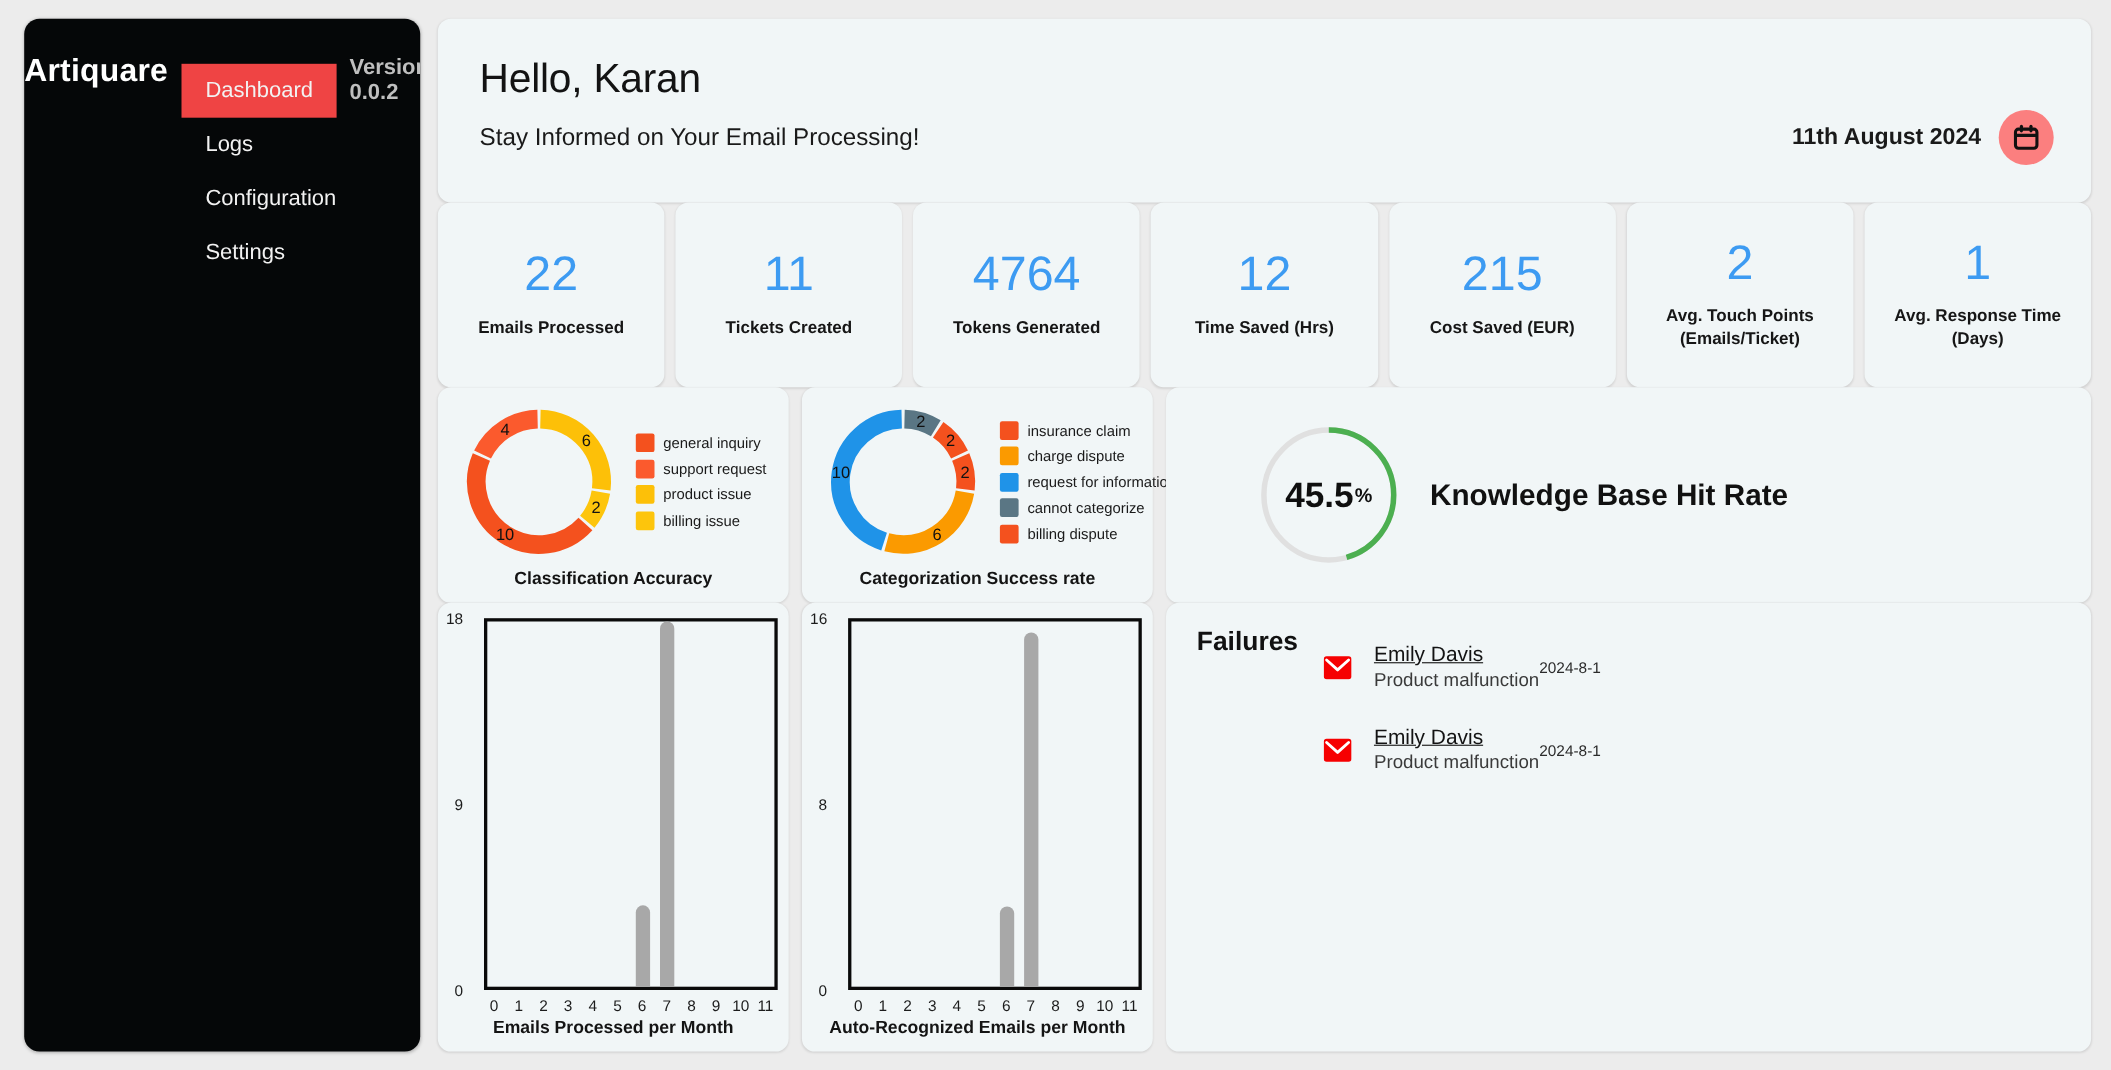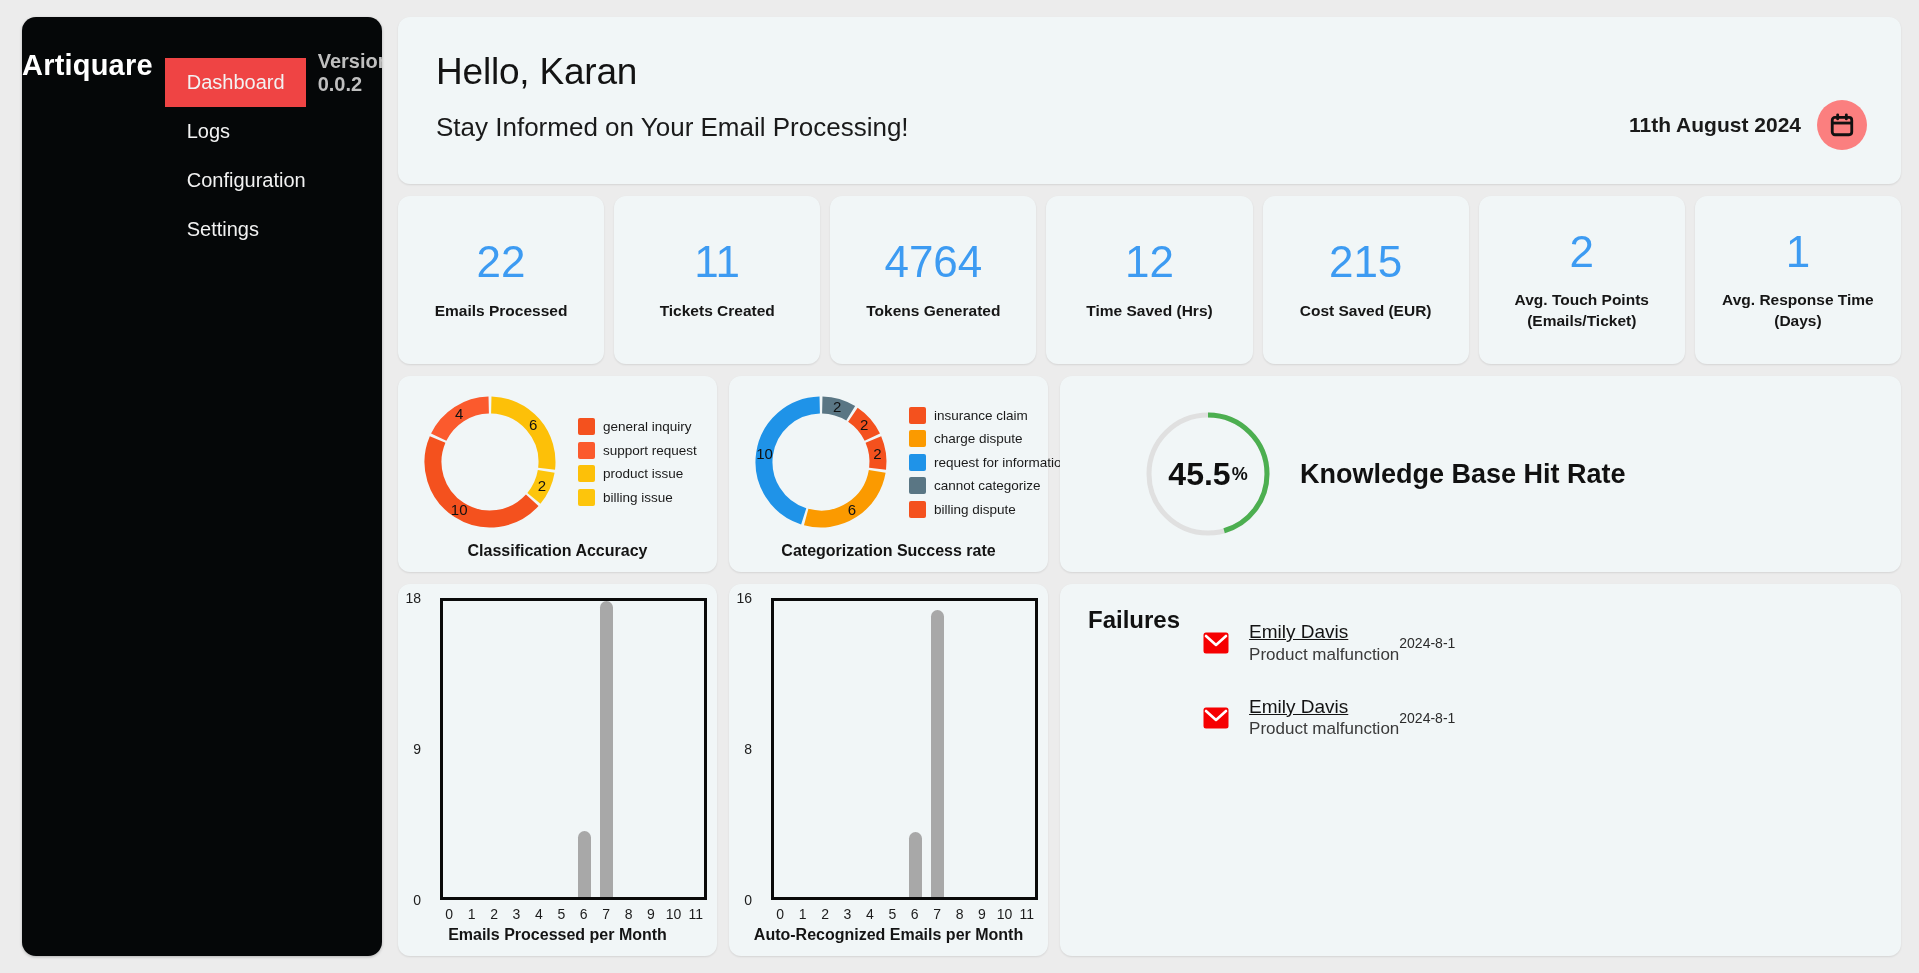--- a/index.html
+++ b/index.html
@@ -33,31 +33,31 @@
   }
   .nav-item.active { background: #ef4444; margin-top: 33px; }
   .sidebar-spacer { flex: 1 1 auto; }
   .version-div { height: 1px; background: #3a3c3d; margin: 0 6px 0 6px; }
   .version {
     height: 112px; display: flex; align-items: center; justify-content: center;
     color: #bfbfbf; font-size: 20px; font-weight: bold;
   }
 
   
-  .main { flex: 1 1 auto; display: flex; flex-direction: column; gap: 12px; min-width: 0; }
+  .main { flex: 1 1 auto; display: flex; flex-direction: column; gap: 0; min-width: 0; }
   .card {
     background: #f1f6f7;
     border-radius: 12px;
     box-shadow: 0 1px 2px rgba(0,0,0,.10);
   }
 
   
   .header { height: 167px; padding: 34px 34px 0 38px; display: flex; justify-content: space-between; }
   .greeting { font-size: 37px; font-weight: normal; color: #131313; letter-spacing: -.2px; }
-  .subtitle { font-size: 26px; color: #1a1a1a; margin-top: 19px; }
+  .subtitle { font-size: 22px; color: #1a1a1a; margin-top: 19px; }
   .date-wrap { display: flex; align-items: center; gap: 16px; padding-top: 14px; }
   .date-text { font-size: 21px; color: #1a1a1a; font-weight: bold; }
   .cal-badge {
     width: 50px; height: 50px; border-radius: 50%;
     background: #fb7f7f; display: flex; align-items: center; justify-content: center;
     cursor: pointer;
   }
 
   
   .kpis { display: flex; gap: 10px; height: 168px; }

